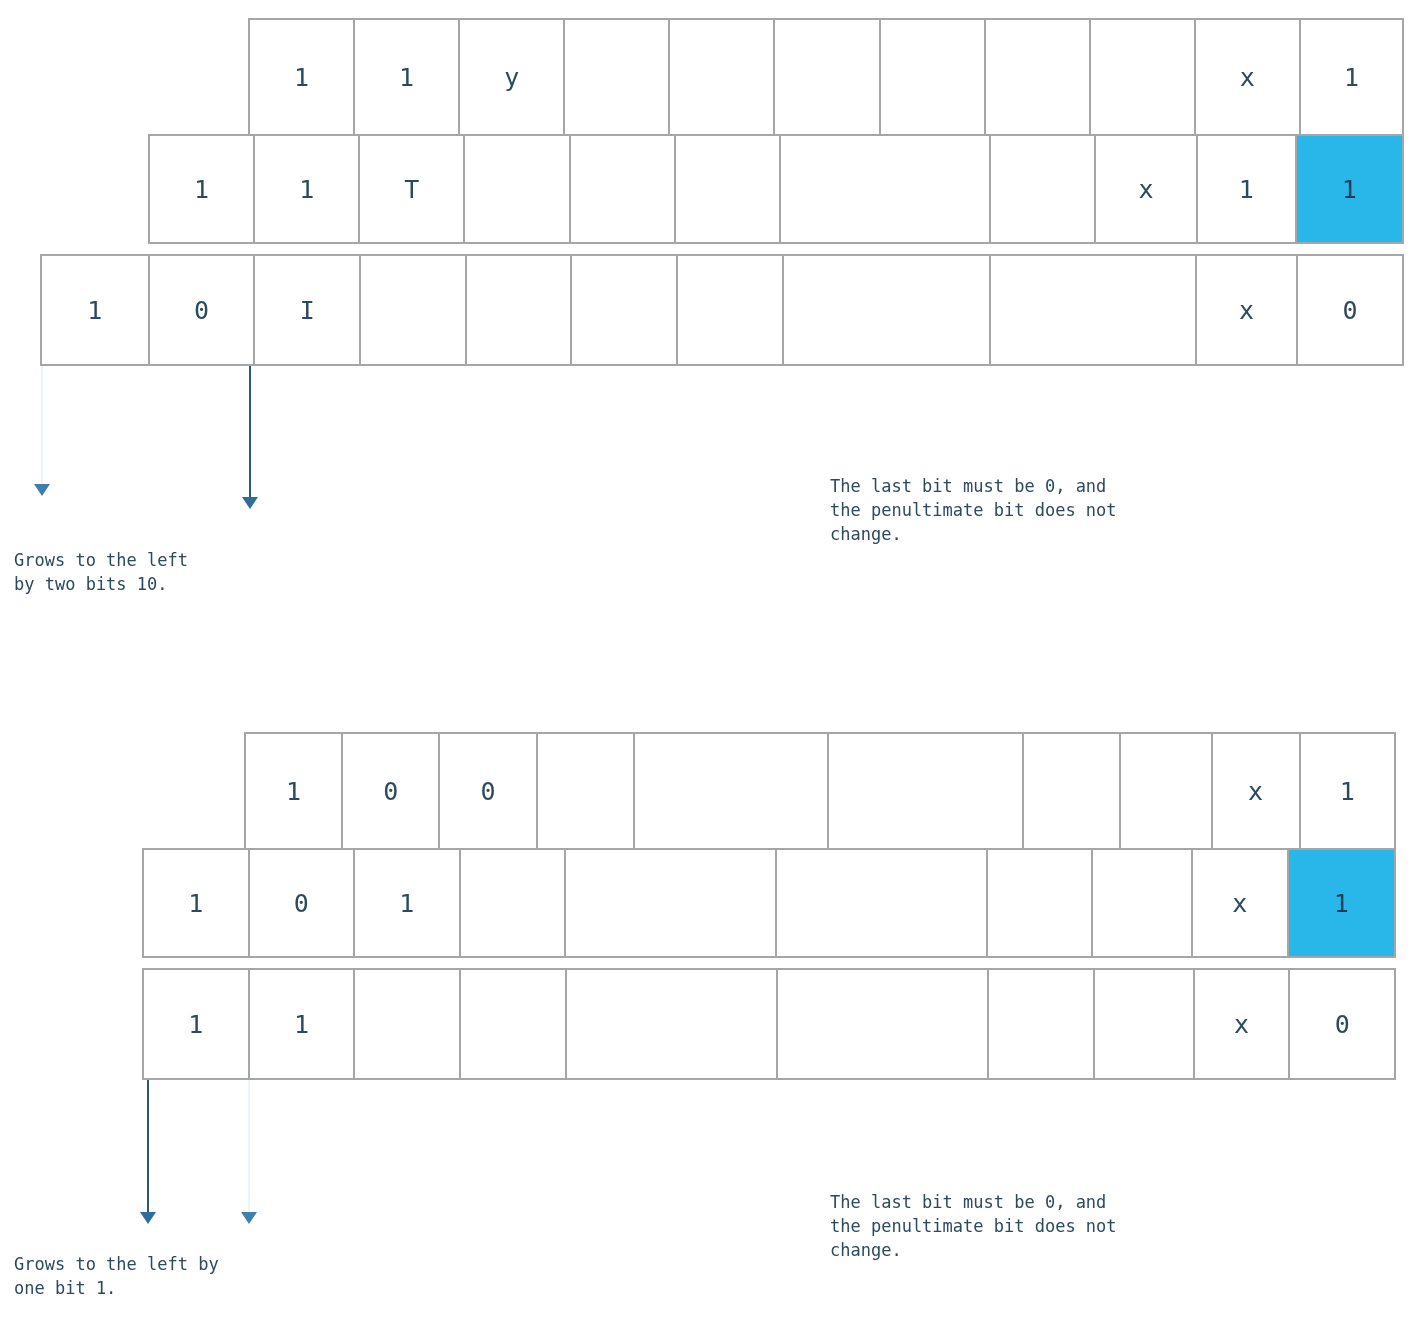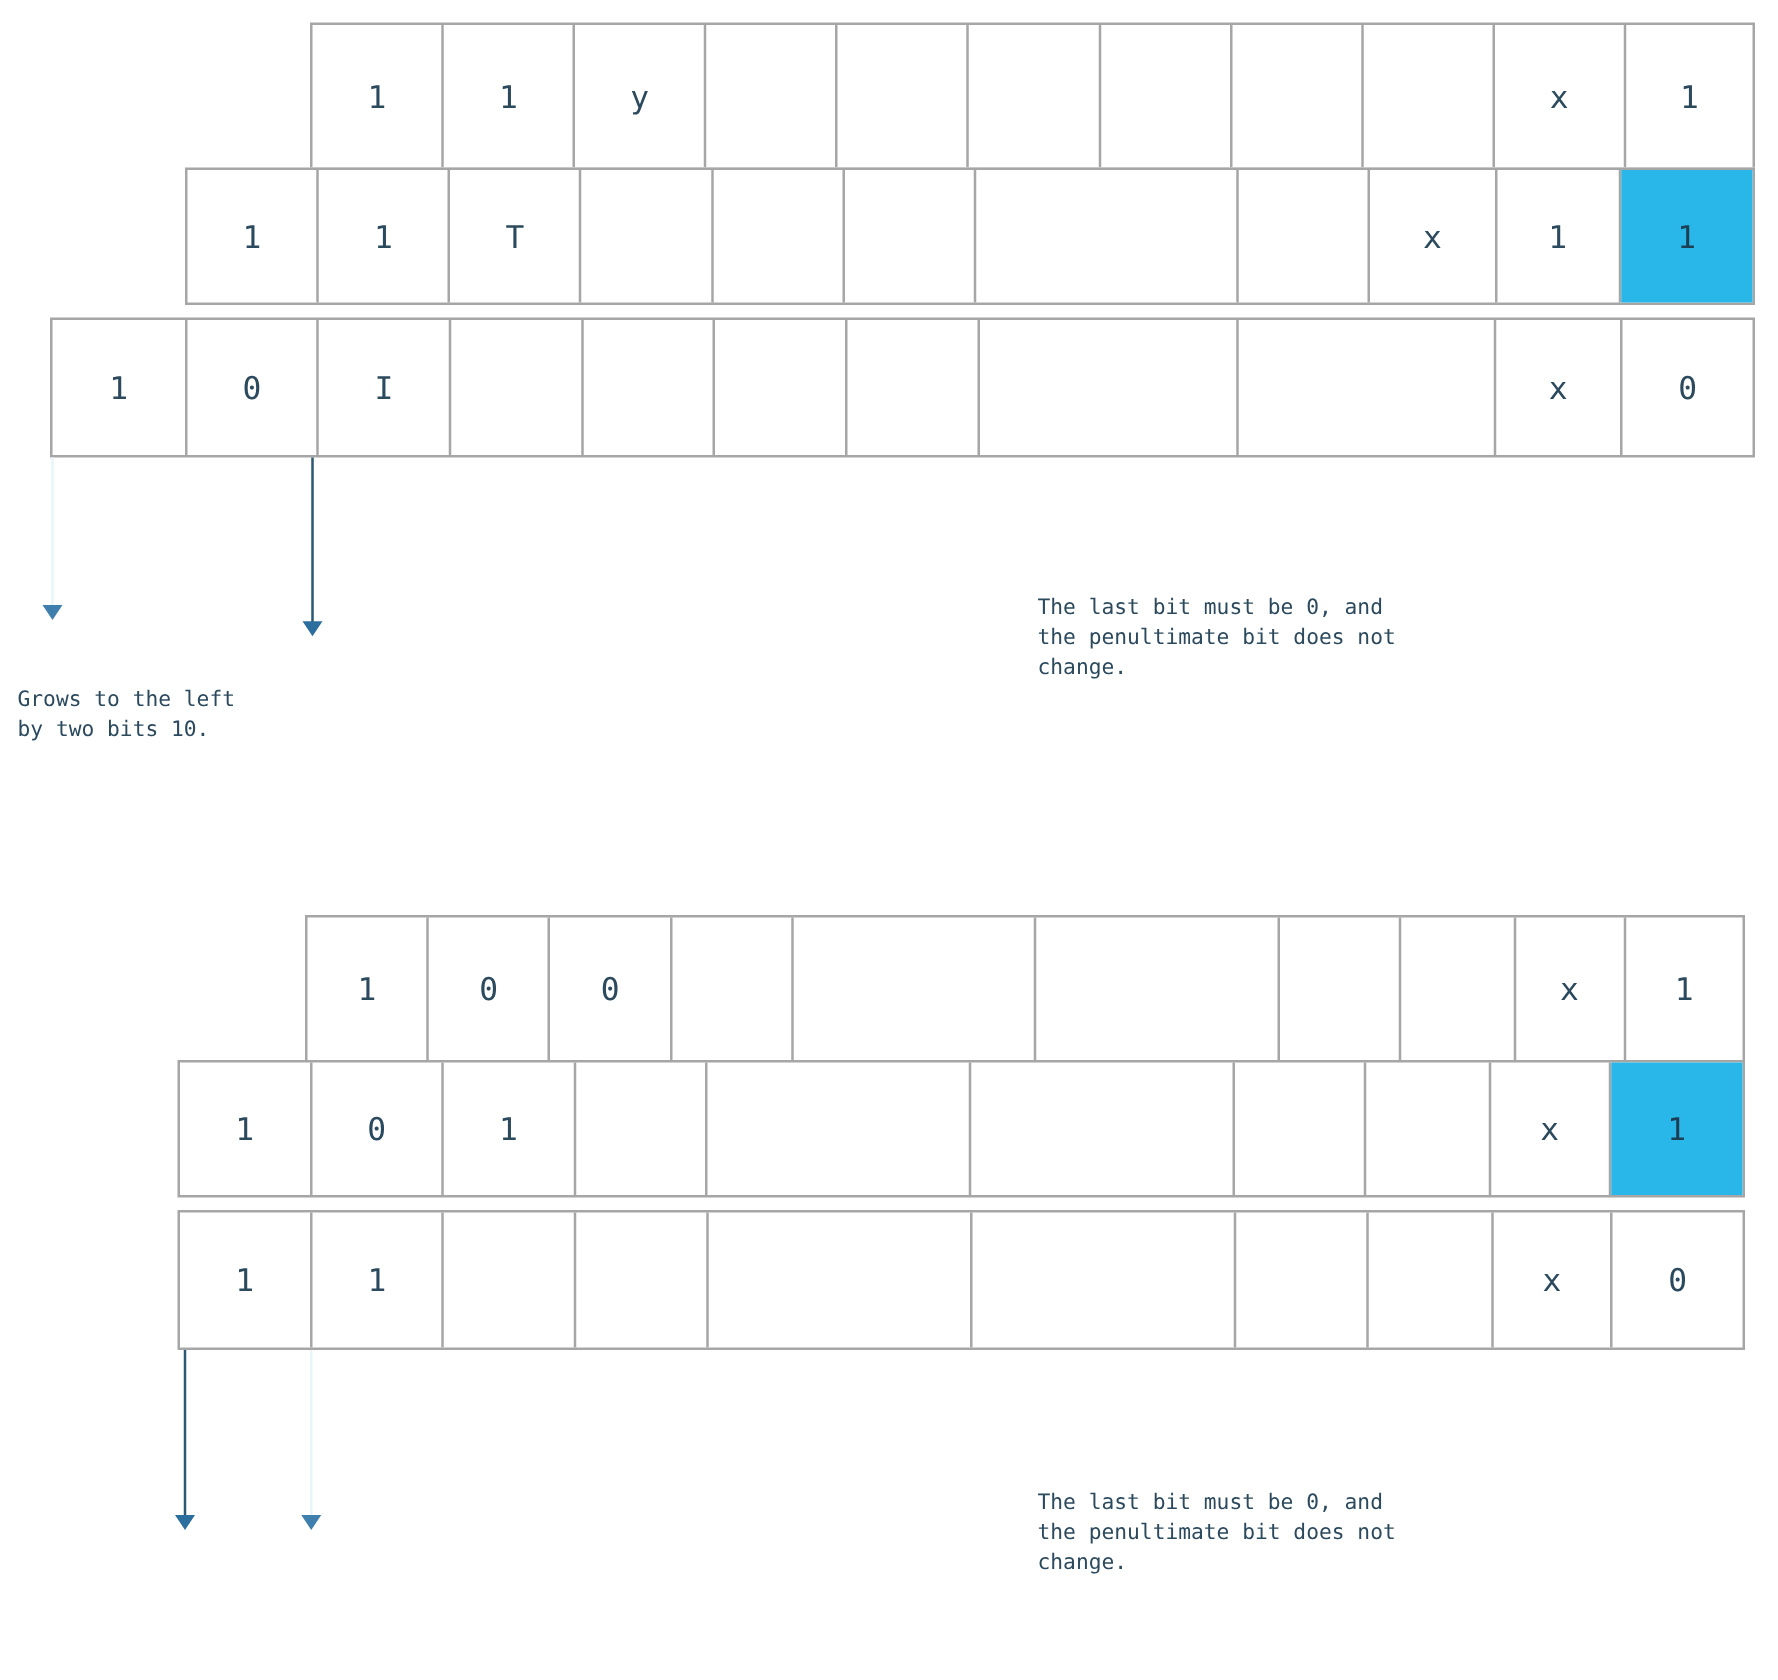--- a/index.html
+++ b/index.html
@@ -137,17 +137,19 @@
 
   <div class="arrow" style="left:147px;top:1080px;width:2px;height:146px;">
     <div class="stem" style="height:134px;"></div>
     <div class="head" style="top:132px;"></div>
   </div>
   <div class="arrow faint" style="left:248px;top:1080px;width:2px;height:146px;">
     <div class="stem" style="height:134px;"></div>
     <div class="head" style="top:132px;"></div>
   </div>
 
+  <div class="caption" style="left:14px;top:1252px;width:430px;">Grows to the left by
+one bit 1.</div>
   <div class="caption" style="left:830px;top:1190px;width:570px;">The last bit must be 0, and
 the penultimate bit does not
 change.</div>
 
 </div>
 
 </body></html>

